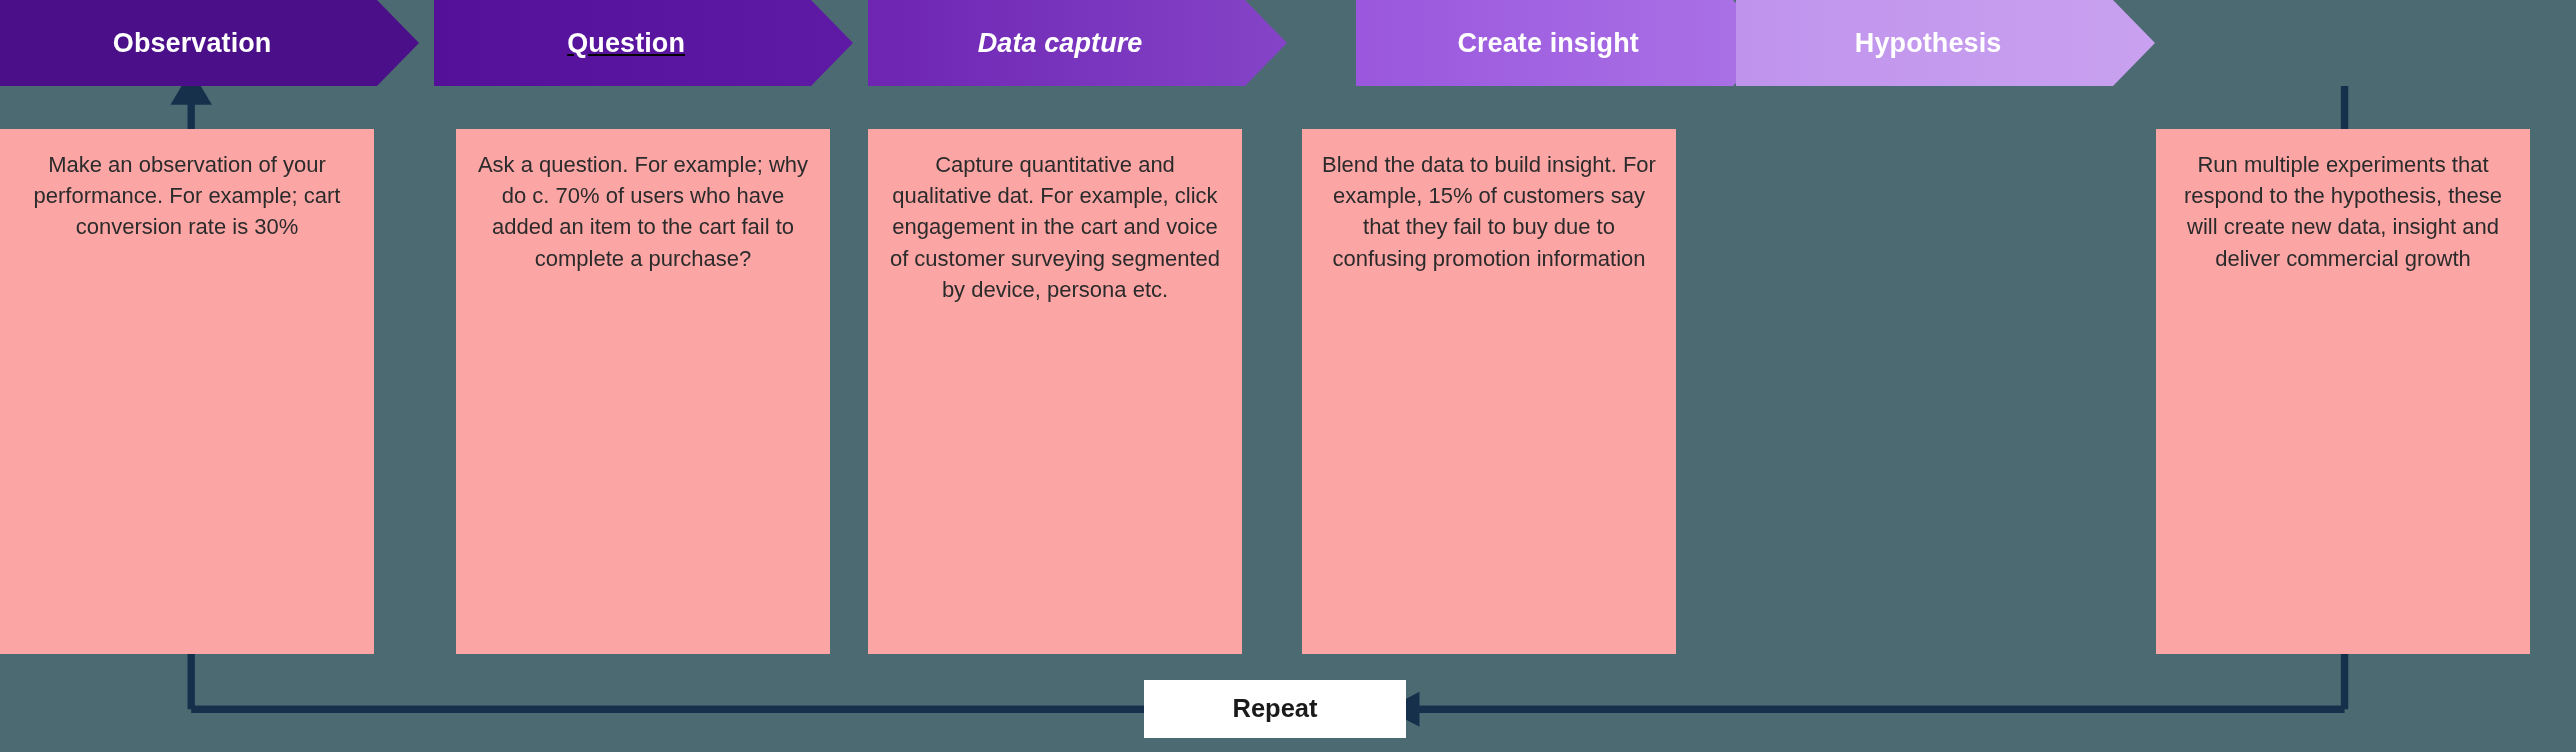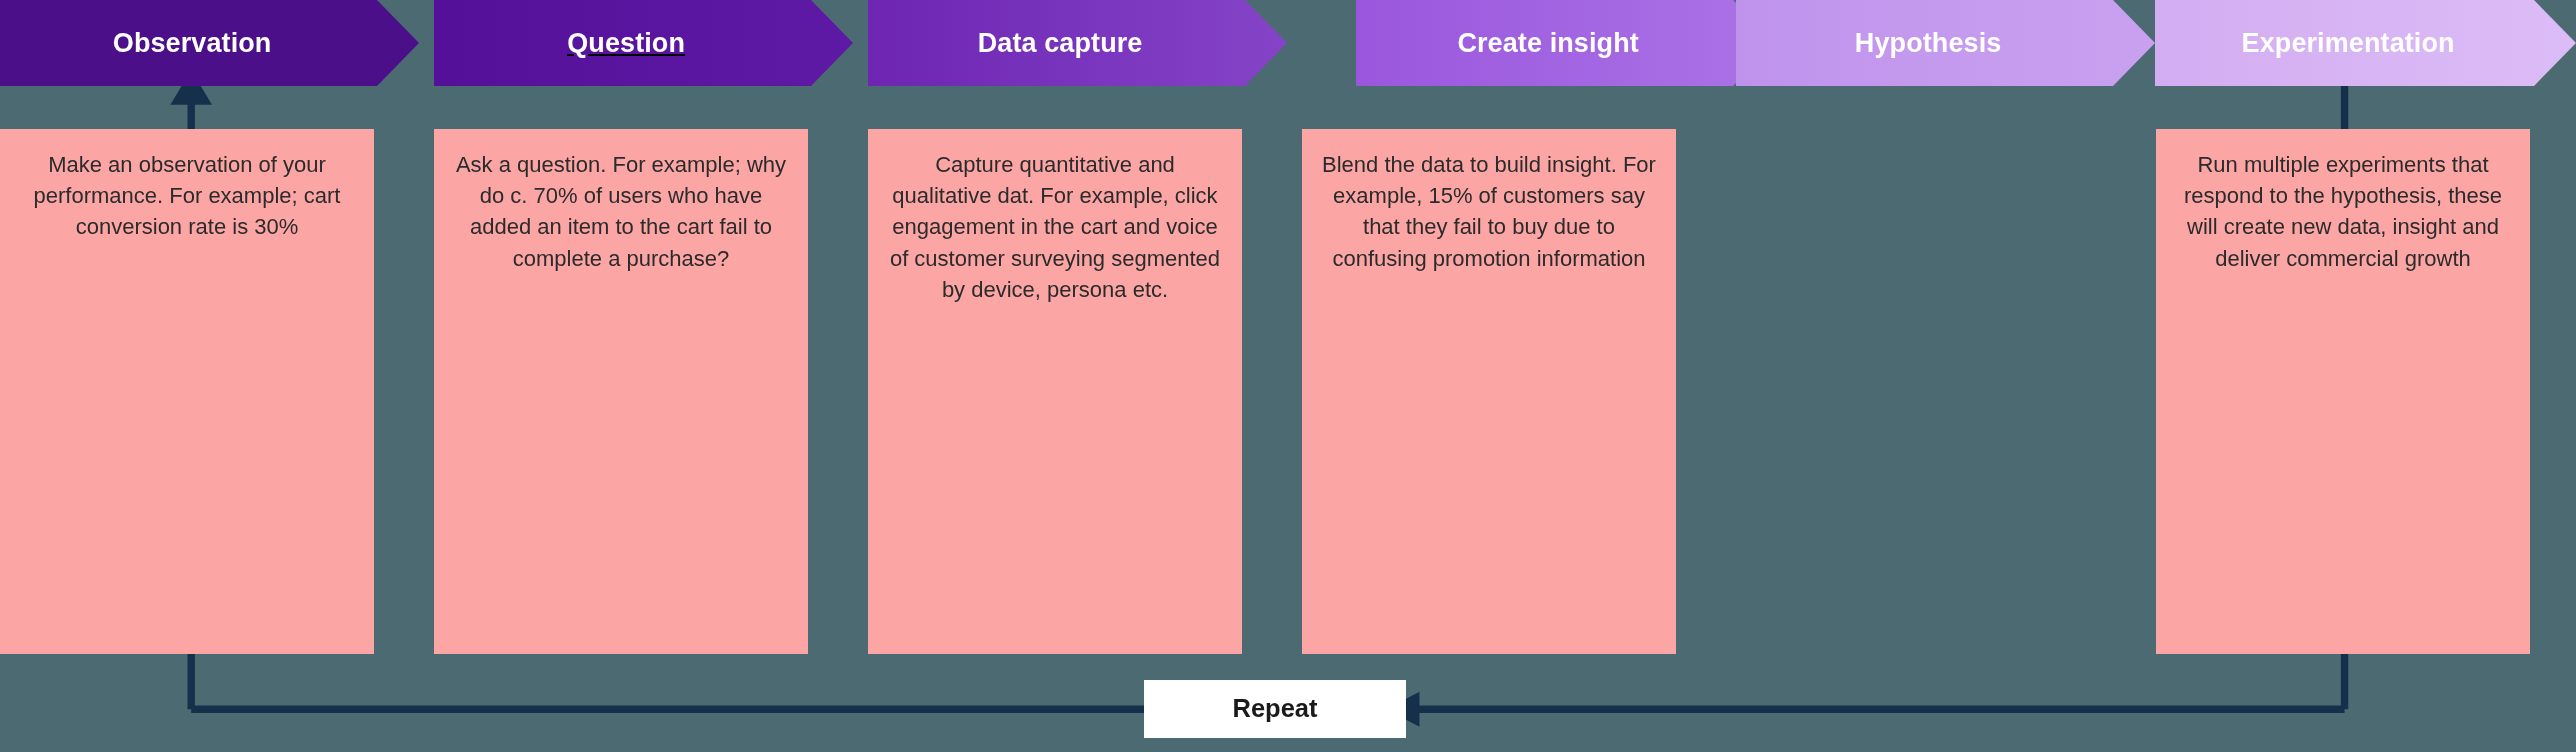--- a/index.html
+++ b/index.html
@@ -121,39 +121,36 @@
     <polygon points="2066,1057 2116,1031 2116,1083" fill="#16304c"></polygon>
   </svg>
 
   <div class="chevron-band">
     <div class="chevron" style="left:0px; width:419px; background:#4b1089;">
       <span class="chevron-label">Observation</span>
     </div>
     <div class="chevron" style="left:434px; width:419px; background:linear-gradient(90deg,#55109a 0%,#5e1aa4 100%);text-decoration:underline;">
       <span class="chevron-label">Question</span>
     </div>
-    <div class="chevron" style="left:868px; width:419px; background:linear-gradient(90deg,#6d25b2 0%,#8544c8 100%);">
+    <div class="chevron" style="left:868px; width:419px; background:linear-gradient(90deg,#6d25b2 0%,#8544c8 100%);font-style:italic;">
       <span class="chevron-label">Data capture</span>
     </div>
     <div class="chevron" style="left:1356px; width:419px; background:linear-gradient(90deg,#9a57dd 0%,#ab72e6 100%);">
       <span class="chevron-label">Create insight</span>
     </div>
     <div class="chevron" style="left:1736px; width:419px; background:linear-gradient(90deg,#bf93ec 0%,#c9a1f0 100%);">
       <span class="chevron-label">Hypothesis</span>
     </div>
-    <div class="chevron" style="left:2155px; width:421px; background:linear-gradient(90deg,#d3adf2 0%,#dcbcf6 100%);">
-      <span class="chevron-label">Experimentation</span>
-    </div>
   </div>
 
   <div class="card" style="left:0px; top:129px; width:374px; height:525px;">
     <span class="card-text">Make an observation of your performance. For example; cart conversion rate is 30%</span>
   </div>
 
-  <div class="card" style="left:434px; top:129px; width:374px; height:525px;">
+  <div class="card" style="left:456px; top:129px; width:374px; height:525px;">
     <span class="card-text">Ask a question. For example; why do c. 70% of users who have added an item to the cart fail to complete a purchase?</span>
   </div>
 
   <div class="card" style="left:868px; top:129px; width:374px; height:525px;">
     <span class="card-text">Capture quantitative and qualitative dat. For example, click engagement in the cart and voice of customer surveying segmented by device, persona etc.</span>
   </div>
 
   <div class="card" style="left:1302px; top:129px; width:374px; height:525px;">
     <span class="card-text">Blend the data to build insight. For example, 15% of customers say that they fail to buy due to confusing promotion information</span>
   </div>

